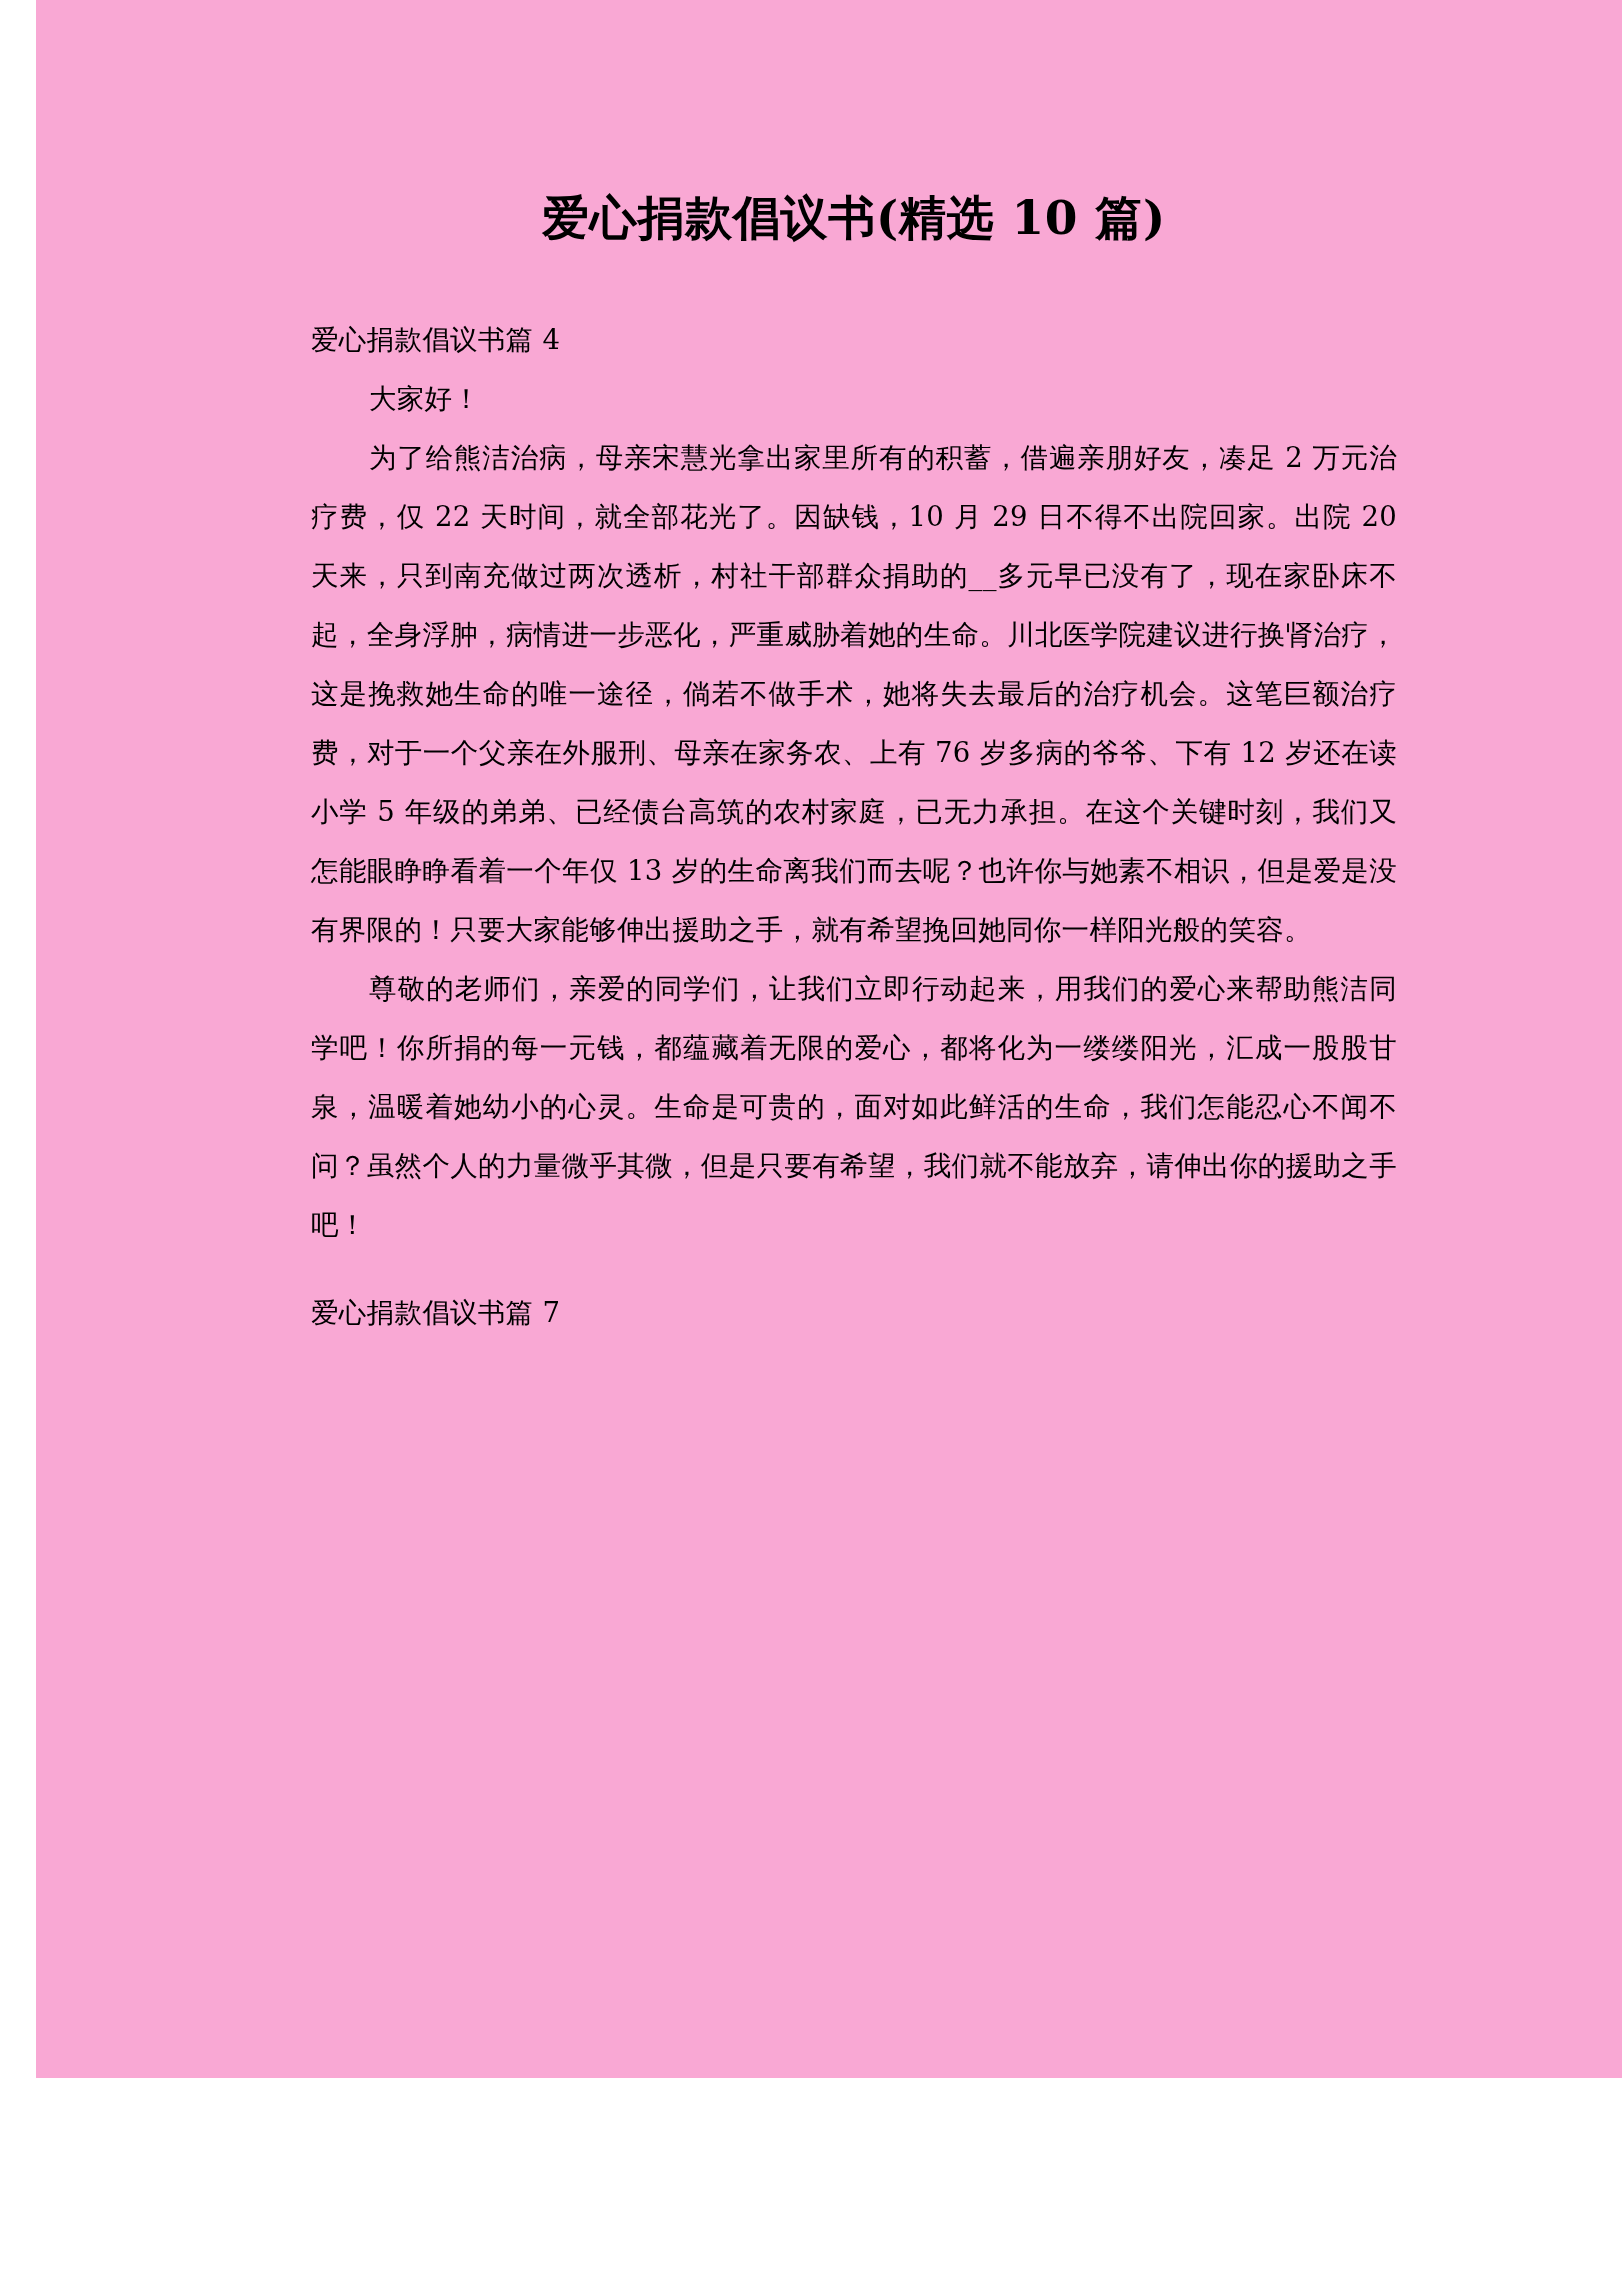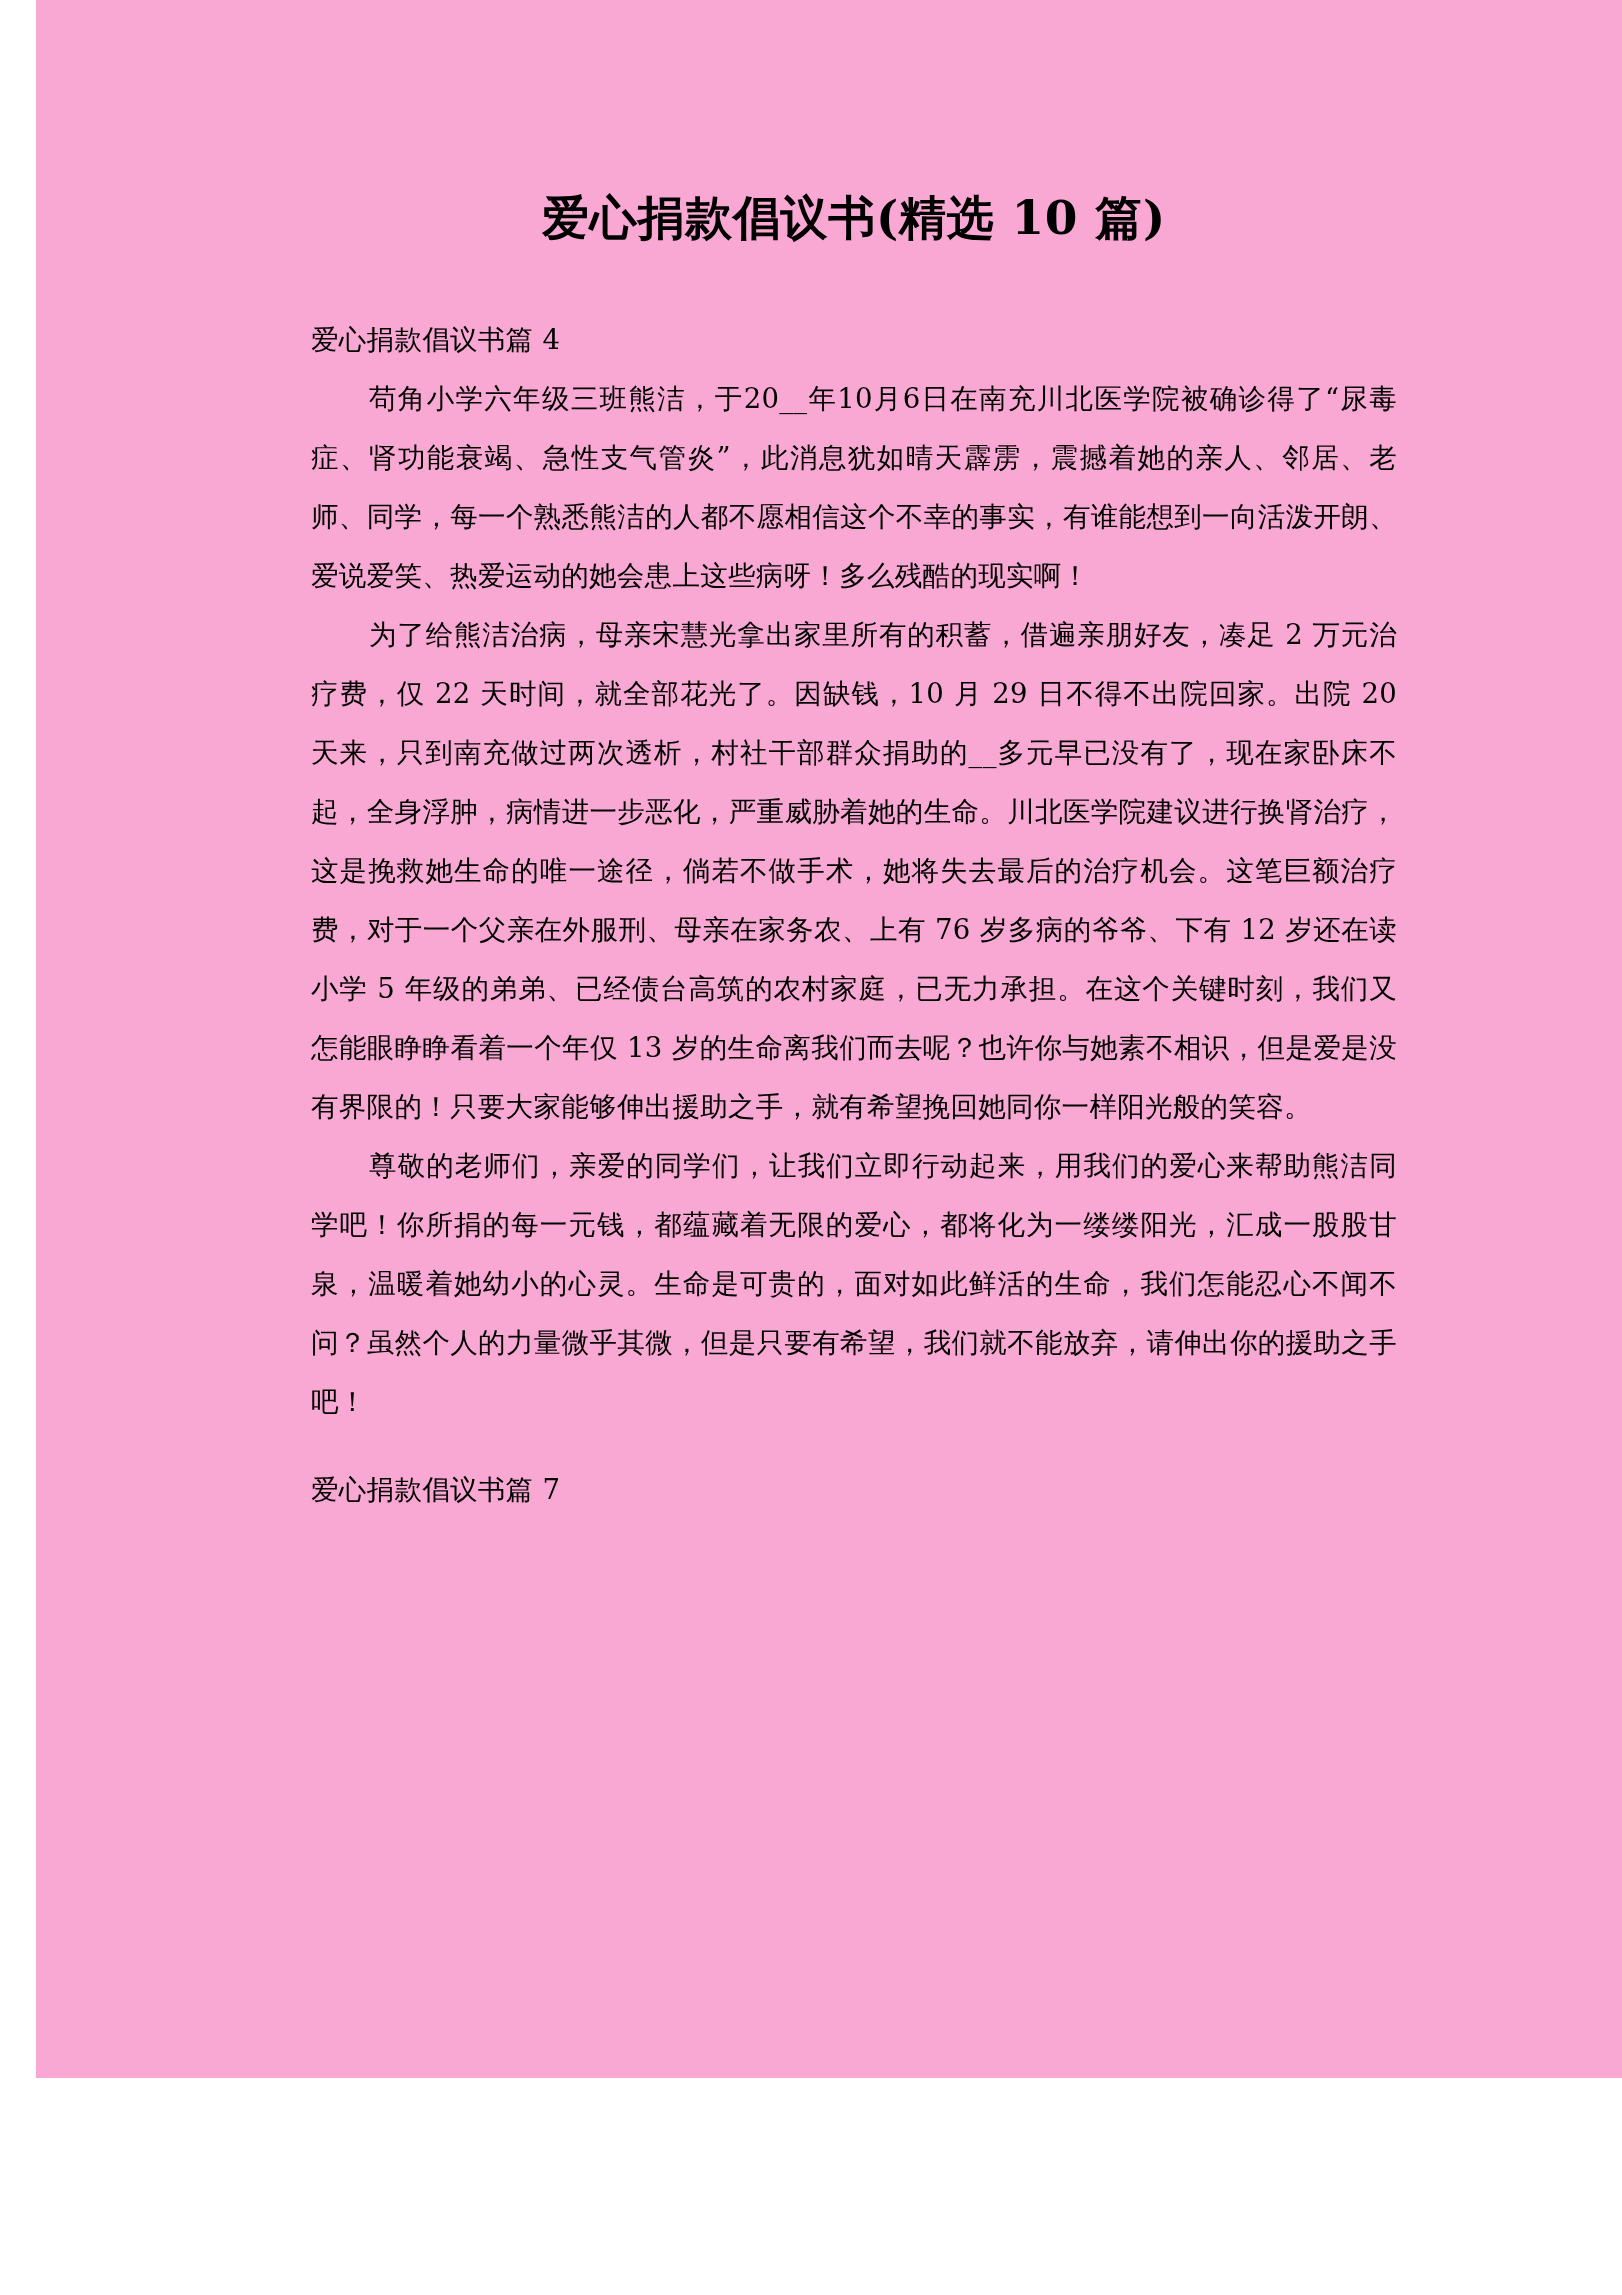--- a/index.html
+++ b/index.html
@@ -65,23 +65,23 @@
 <div class="page">
   <div class="content">
 
     <h1 class="doc-title">爱心捐款倡议书(精选 10 篇)</h1>
 
     <div class="body-block">
 
       <p class="para section-head indent">爱心捐款倡议书篇 4</p>
 
 
+      <p class="para indent">大家好！</p>
 
 
-      <p class="para indent">苟角小学六年级三班熊洁，于20__年10月6日在南充川北医学院被确诊得了“尿毒症、肾功能衰竭、急性支气管炎”，此消息犹如晴天霹雳，震撼着她的亲人、邻居、老师、同学，每一个熟悉熊洁的人都不愿相信这个不幸的事实，有谁能想到一向活泼开朗、爱说爱笑、热爱运动的她会患上这些病呀！多么残酷的现实啊！</p>
 
       <p class="para indent">为了给熊洁治病，母亲宋慧光拿出家里所有的积蓄，借遍亲朋好友，凑足 2 万元治疗费，仅 22 天时间，就全部花光了。因缺钱，10 月 29 日不得不出院回家。出院 20 天来，只到南充做过两次透析，村社干部群众捐助的__多元早已没有了，现在家卧床不起，全身浮肿，病情进一步恶化，严重威胁着她的生命。川北医学院建议进行换肾治疗，这是挽救她生命的唯一途径，倘若不做手术，她将失去最后的治疗机会。这笔巨额治疗费，对于一个父亲在外服刑、母亲在家务农、上有 76 岁多病的爷爷、下有 12 岁还在读小学 5 年级的弟弟、已经债台高筑的农村家庭，已无力承担。在这个关键时刻，我们又怎能眼睁睁看着一个年仅 13 岁的生命离我们而去呢？也许你与她素不相识，但是爱是没有界限的！只要大家能够伸出援助之手，就有希望挽回她同你一样阳光般的笑容。</p>
 
       <p class="para indent">尊敬的老师们，亲爱的同学们，让我们立即行动起来，用我们的爱心来帮助熊洁同学吧！你所捐的每一元钱，都蕴藏着无限的爱心，都将化为一缕缕阳光，汇成一股股甘泉，温暖着她幼小的心灵。生命是可贵的，面对如此鲜活的生命，我们怎能忍心不闻不问？虽然个人的力量微乎其微，但是只要有希望，我们就不能放弃，请伸出你的援助之手吧！</p>
 
       <div class="tail-gap"></div>
 
       <p class="para section-head indent">爱心捐款倡议书篇 7</p>
 
     </div>

